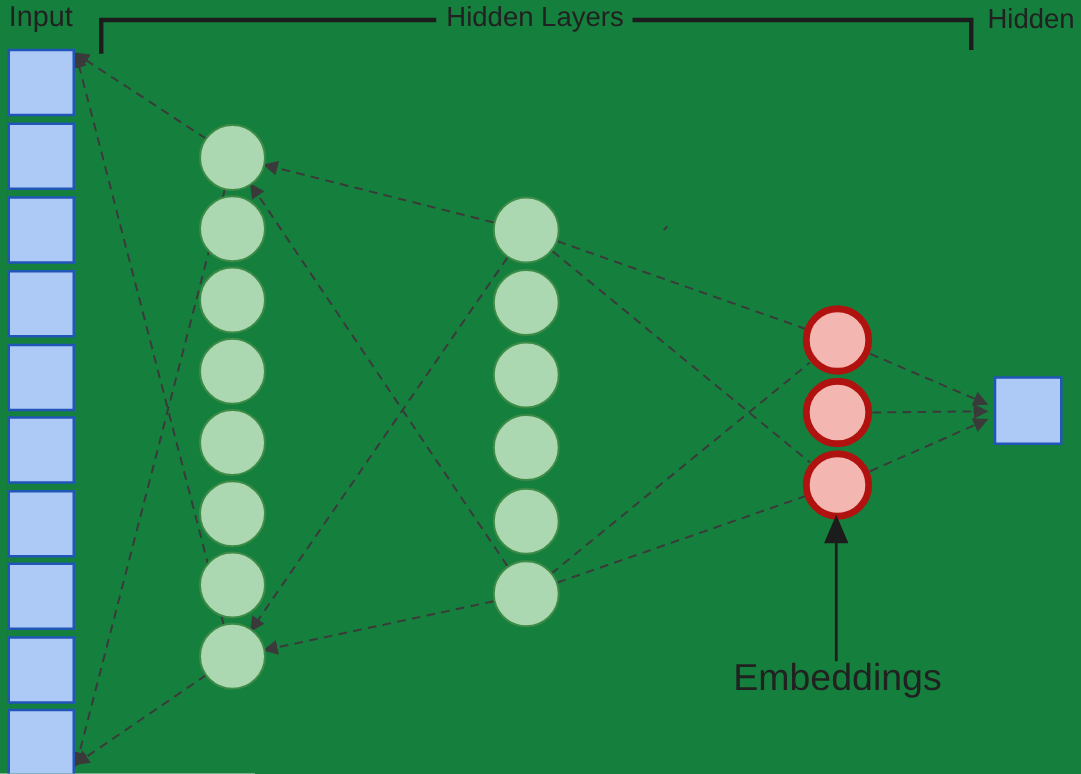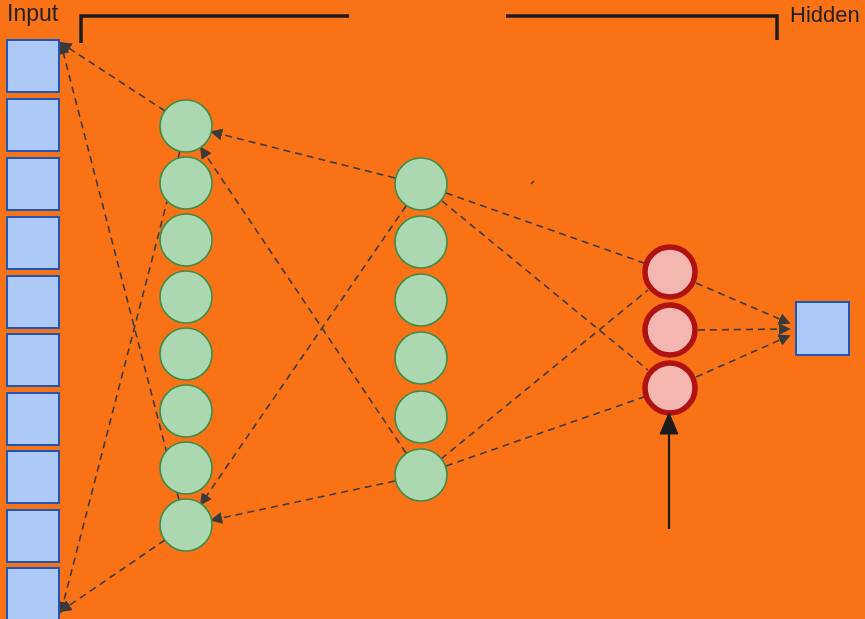--- a/index.html
+++ b/index.html
@@ -5,21 +5,21 @@
   html, body {
     margin: 0;
     padding: 0;
     background: #ffffff;
   }
   #stage {
     position: relative;
     width: 865px;
     height: 619px;
     overflow: hidden;
-    background: #f97316;
+    background: #15803d;
     font-family: "Liberation Sans", sans-serif;
   }
   #diagram-svg {
     position: absolute;
     left: 0;
     top: 0;
   }
   .lbl {
     position: absolute;
     color: #212121;
@@ -86,14 +86,16 @@
       <circle cx="670" cy="330" r="25" fill="#f4b6b0" stroke="#b01210" stroke-width="5.5"></circle>
       <circle cx="670" cy="388" r="25" fill="#f4b6b0" stroke="#b01210" stroke-width="5.5"></circle>
       <rect x="796" y="302" width="53" height="53" fill="#adc9f6" stroke="#2156b8" stroke-width="2"></rect>
       <path d="M 81 43 L 81 16 L 349 16" fill="none" stroke="#1c1c1c" stroke-width="3.5"></path>
       <path d="M 506 16 L 777 16 L 777 40" fill="none" stroke="#1c1c1c" stroke-width="3.5"></path>
       <line x1="669" y1="529" x2="669" y2="432" stroke="#1c1c1c" stroke-width="2.2"></line>
       <polygon points="669,413 660,434 678,434" fill="#1c1c1c" stroke="#1c1c1c" stroke-width="1"></polygon>
     </svg>
 
   <div class="lbl lbl-input">Input</div>
+  <div class="lbl lbl-hidden">Hidden Layers</div>
   <div class="lbl lbl-output">Hidden</div>
+  <div class="lbl lbl-embeddings">Embeddings</div>
 </div>
 
 </body></html>

